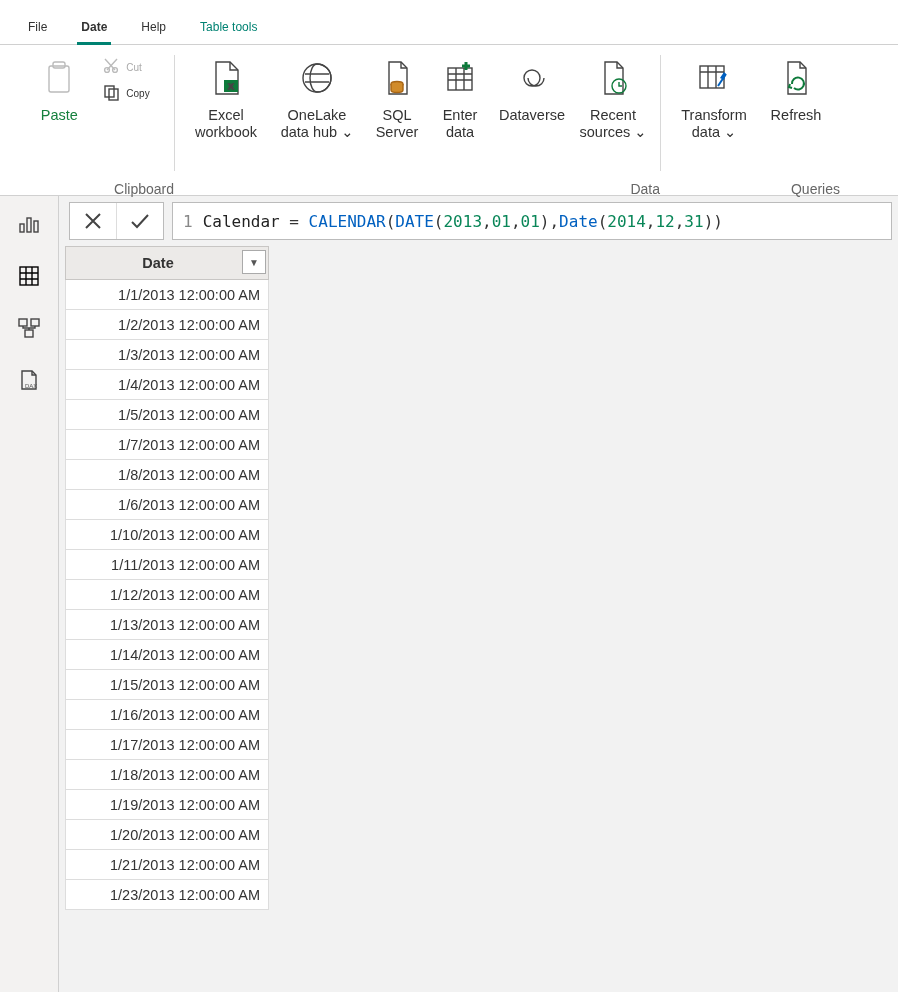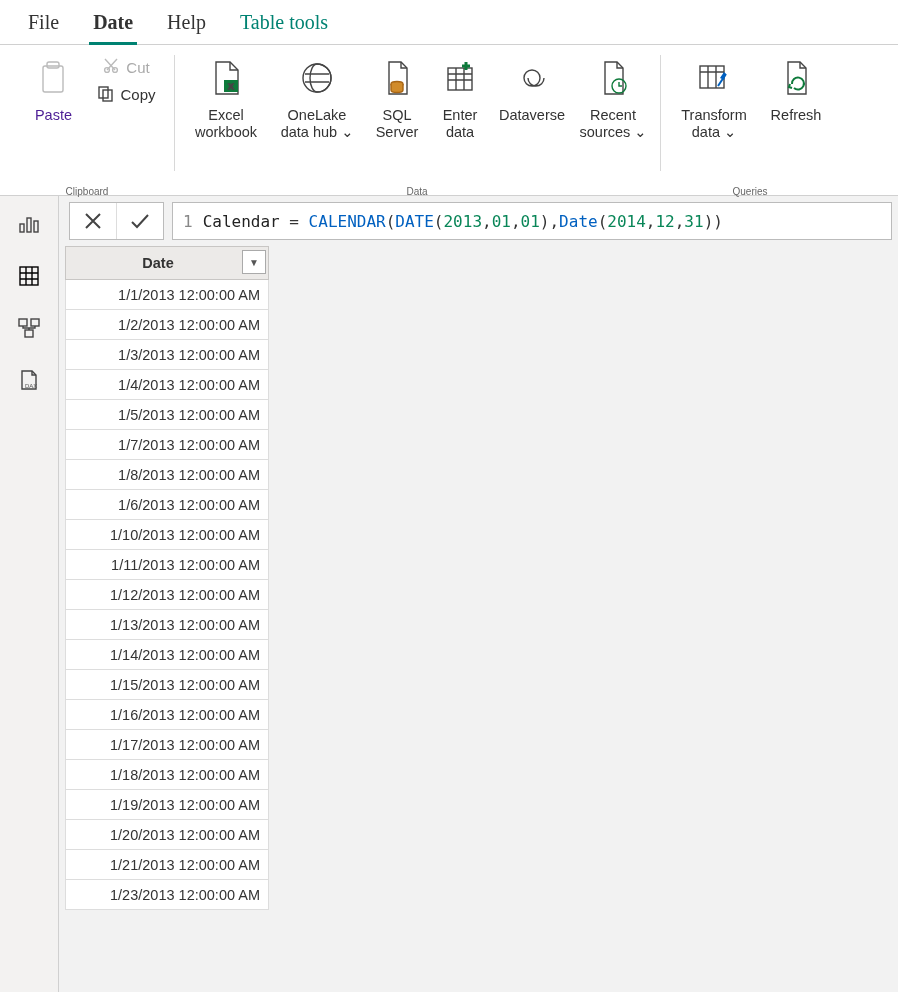--- a/index.html
+++ b/index.html
@@ -1,34 +1,34 @@
 <!DOCTYPE html>
 <html><head>
 <meta charset="utf-8">
 <style>
   html,body{margin:0;padding:0;font-family:"Segoe UI",Arial,sans-serif;font-size:14px;color:#333;background:#fff;width:898px;height:992px;overflow:hidden;}
   
   .tabstrip{display:flex;align-items:flex-end;height:44px;border-bottom:1px solid #d0d0d0;padding-left:24px;gap:26px;}
-  .tab{padding:6px 4px 10px 4px;font-size:20px;position:relative;cursor:pointer;font-family:Liberation Serif, serif;}
+  .tab{padding:6px 4px 10px 4px;font-size:12px;position:relative;cursor:pointer;}
   .tab.active{font-weight:600;}
   .tab.active::after{content:"";position:absolute;left:0;right:0;bottom:-1px;height:3px;background:#008272;}
   .tab.context{color:#008272;}
   
   .ribbon{display:flex;align-items:flex-start;background:#fff;border-bottom:1px solid #d0d0d0;height:150px;}
   .group{display:flex;flex-direction:column;align-items:center;height:100%;position:relative;padding:6px 12px 0 12px;}
   .group+.group::before{content:"";position:absolute;left:0;top:10px;bottom:30px;width:1px;background:#d8d8d8;}
-  .group-label{position:absolute;bottom:4px;left:0;right:0;text-align:center;font-size:10px;color:#666;}
+  .group-label{position:absolute;bottom:4px;left:0;right:0;text-align:right;font-size:14px;color:#666;}
   .controls{display:flex;gap:8px;}
   .bigbtn{display:flex;flex-direction:column;align-items:center;text-align:center;width:70px;padding-top:4px;cursor:pointer;line-height:1.15;}
   .bigbtn .lbl{margin-top:6px;font-size:14.5px;color:#333;}
-  .bigbtn.disabled .lbl{color:#4c1d95;}
+  .bigbtn.disabled .lbl{color:#15803d;}
   .iconbox{width:46px;height:46px;display:flex;align-items:center;justify-content:center;}
   
   .smallcol{display:flex;flex-direction:column;justify-content:flex-start;gap:6px;margin-top:6px;}
-  .smallbtn{display:flex;align-items:center;gap:6px;font-size:15px;color:#333;cursor:pointer;justify-content:center;}
+  .smallbtn{display:flex;align-items:center;gap:6px;font-size:10px;color:#333;cursor:pointer;}
   .smallbtn.disabled{color:#aaa;}
   
   .content{display:flex;height:calc(992px - 44px - 150px);}
   .leftbar{width:58px;background:#f3f2f1;border-right:1px solid #d0d0d0;display:flex;flex-direction:column;align-items:center;padding-top:14px;gap:24px;}
   .leftbar .navbtn{width:28px;height:28px;cursor:pointer;color:#555;display:flex;align-items:center;justify-content:center;}
   .leftbar .navbtn.active{color:#000;}
   .mainarea{flex:1;background:#f2f2f2;display:flex;flex-direction:column;}
   .formrow{display:flex;align-items:stretch;background:#f2f2f2;padding:6px 6px 6px 10px;gap:8px;}
   .fbtnbox{display:flex;border:1px solid #bbb;background:#fff;height:36px;}
   .fbtn{width:46px;display:flex;align-items:center;justify-content:center;cursor:pointer;font-size:22px;color:#333;}

